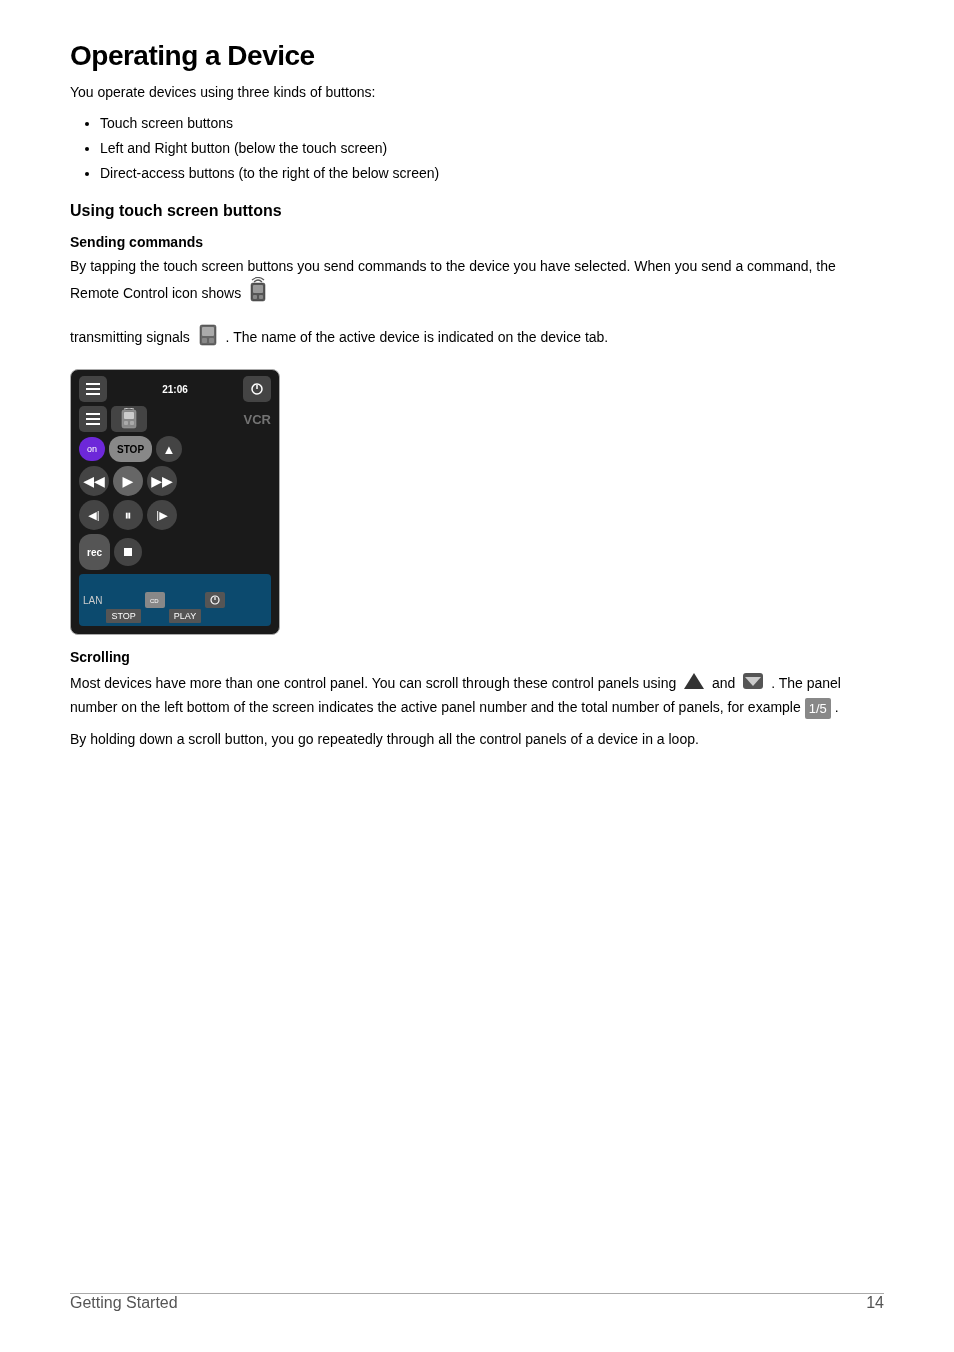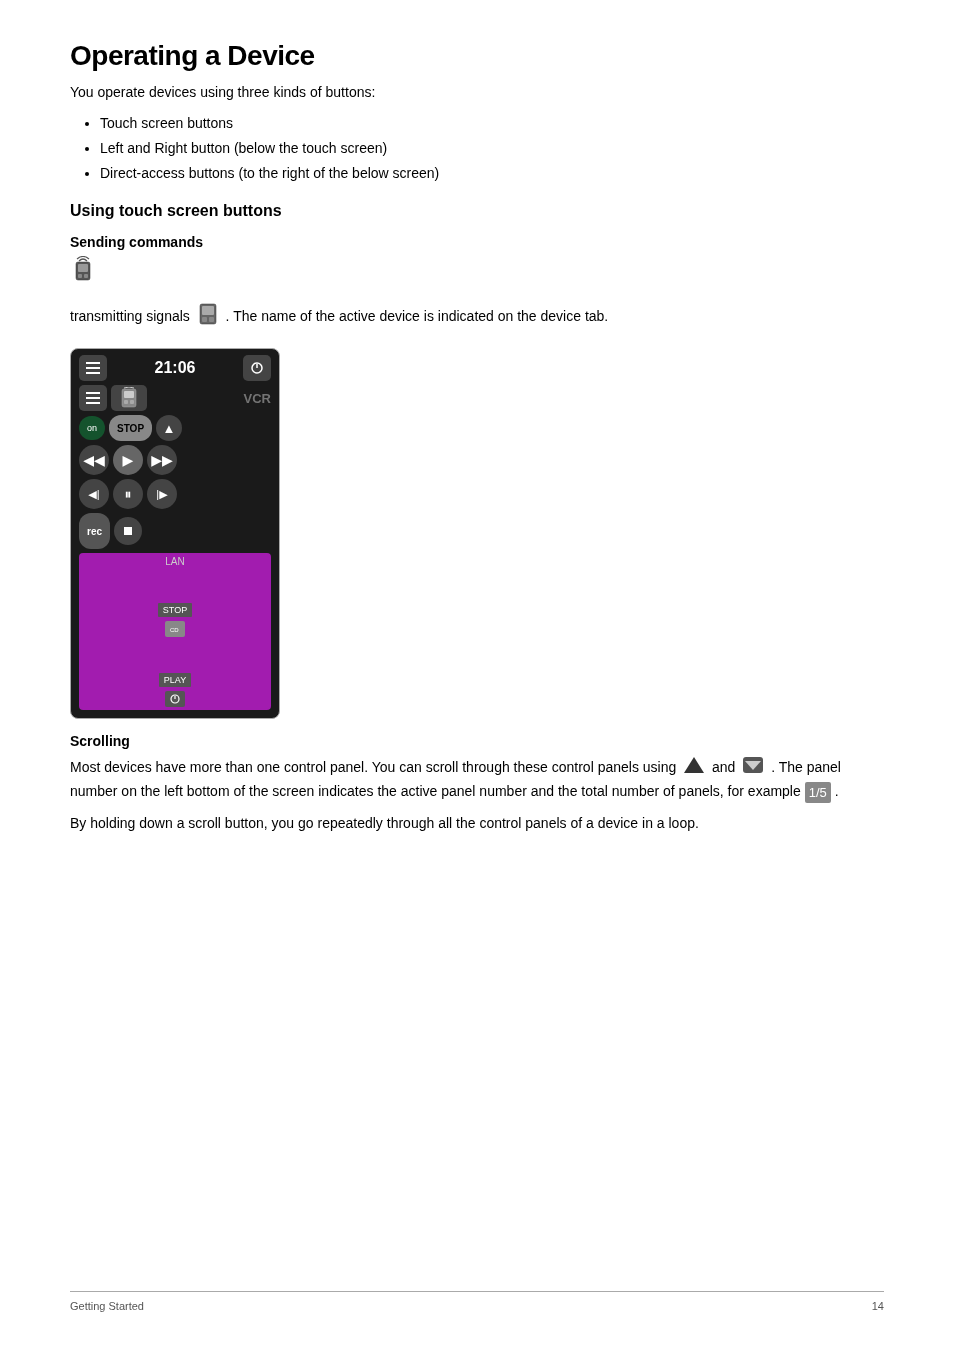--- a/index.html
+++ b/index.html
@@ -63,21 +63,21 @@
       font-family: Arial, sans-serif;
     }
     .device-top-bar {
       display: flex;
       align-items: center;
       justify-content: space-between;
       margin-bottom: 4px;
     }
     .device-time {
       color: #fff;
-      font-size: 16px;
+      font-size: 10px;
       font-weight: bold;
     }
     .device-row {
       display: flex;
       align-items: center;
       margin-bottom: 4px;
       gap: 4px;
     }
     .dev-btn {
       background: #444;
@@ -100,21 +100,21 @@
       background: #888;
       border-radius: 12px;
       color: #000;
       font-size: 10px;
       font-weight: bold;
       padding: 3px 8px;
       height: 26px;
       display: flex; align-items: center; justify-content: center;
     }
     .dev-btn-on {
-      background: #14532d;
+      background: #6d28d9;
       color: #fff;
       font-size: 9px;
       border-radius: 12px;
       width: 26px;
       height: 24px;
       display: flex; align-items: center; justify-content: center;
     }
     .dev-btn-circle {
       width: 30px;
       height: 30px;
@@ -138,48 +138,47 @@
       width: 28px;
       height: 28px;
       border-radius: 50%;
       background: #444;
       display: flex; align-items: center; justify-content: center;
     }
     .dev-bottom-bar {
       display: flex;
       align-items: center;
       gap: 4px;
-      background: #a21caf;
+      background: #0c4a6e;
       border-radius: 4px;
-      padding: 3px 12px;
+      padding: 3px 4px;
       margin-top: 4px;
-      flex-direction: column;
     }
     .dev-bottom-label {
       color: #ccc;
       font-size: 10px;
     }
     .dev-bottom-btn {
       background: #555;
       color: #fff;
       font-size: 9px;
       border-radius: 1px;
       padding: 2px 5px;
       margin-top: 32px;
     }
     .footer-bar {
       position: absolute;
       bottom: 40px;
       left: 70px;
       right: 70px;
       border-top: 1px solid #aaa;
-      padding-top: 8px;
+      padding-top: 0;
       display: flex;
       justify-content: space-between;
-      font-size: 11px;
+      font-size: 16px;
       color: #555;
     }
     .inline-icon {
       display: inline-block;
       vertical-align: middle;
       margin: 0 2px;
     }
   </style>
 </head>
 <body>
@@ -192,20 +191,21 @@
   <li>Touch screen buttons</li>
   <li>Left and Right button (below the touch screen)</li>
   <li>Direct-access buttons (to the right of the below screen)</li>
 </ul>
 
 <h2>Using touch screen buttons</h2>
 
 <h3>Sending commands</h3>
 
 <p>
+  <span>By tapping the touch screen buttons you send commands to the device you have selected. When you send a command, the Remote Control icon shows</span>
   
   <span class="inline-icon">
     <svg width="22" height="28" viewBox="0 0 22 28">
 
       <path d="M7 5 Q11 1 15 5" stroke="#555" fill="none" stroke-width="1.2"></path>
       <path d="M5 3 Q11 -2 17 3" stroke="#555" fill="none" stroke-width="1.2"></path>
 
       <rect x="4" y="6" width="14" height="18" rx="2" ry="2" fill="#555" stroke="#333" stroke-width="0.5"></rect>
       <rect x="6" y="8" width="10" height="8" rx="1" fill="#999"></rect>
       <rect x="6" y="18" width="4" height="4" rx="1" fill="#888"></rect>

